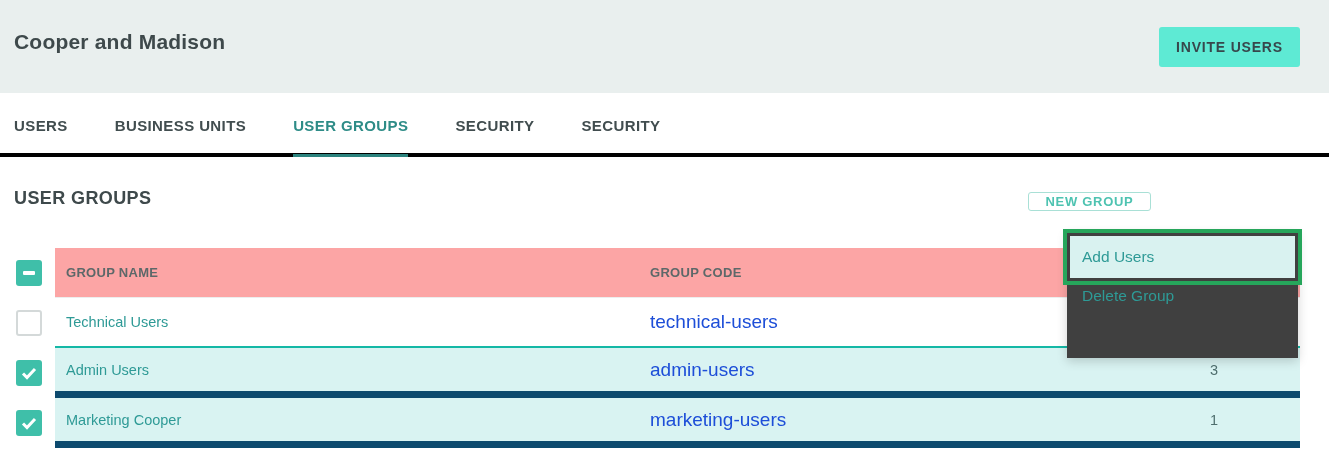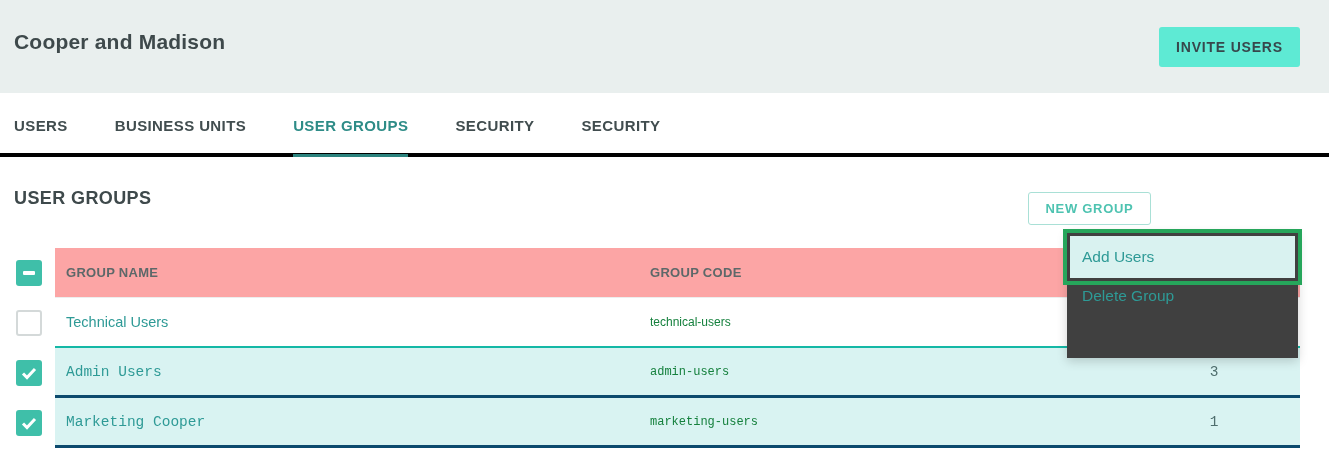--- a/index.html
+++ b/index.html
@@ -11,35 +11,35 @@
   .page-title { position:absolute; left:14px; top:30px; font-size:21px; font-weight:bold; color:#3e494b; letter-spacing:0.2px; }
   .invite-btn { position:absolute; right:29px; top:27px; width:141px; height:40px; background:#5eead4; border:none; border-radius:3px; font-family:inherit; font-size:14px; font-weight:bold; letter-spacing:0.8px; color:#37474c; cursor:pointer; }
 
   
   .tabs { position:absolute; top:93px; left:0; width:1329px; height:64px; border-bottom:4px solid #000000; display:flex; padding-left:14px; gap:47px; background:#ffffff; }
   .tab { height:64px; display:flex; align-items:center; font-size:15px; font-weight:bold; letter-spacing:0.4px; color:#414d4f; border-bottom:3px solid transparent; padding-top:3px; cursor:pointer; }
   .tab.active { color:#2e8c87; border-bottom-color:#2b837e; }
 
   
   .section-title { position:absolute; left:14px; top:188px; font-size:18px; font-weight:bold; color:#3e494b; letter-spacing:0.4px; }
-  .outline-btn { position:absolute; top:192px; height:33px; background:#ffffff; border:1px solid #a9e0d6; border-radius:3px; font-family:inherit; font-size:13px; font-weight:bold; letter-spacing:0.7px; color:#4ec3b1; cursor:pointer; display:flex; align-items:center; justify-content:center; gap:10px; }
+  .outline-btn { position:absolute; top:192px; height:19px; background:#ffffff; border:1px solid #a9e0d6; border-radius:3px; font-family:inherit; font-size:13px; font-weight:bold; letter-spacing:0.7px; color:#4ec3b1; cursor:pointer; display:flex; align-items:center; justify-content:center; gap:10px; }
   .new-group-btn { right:178px; width:123px; }
   .options-btn { right:29px; width:138px;margin-top:48px; }
 
   
   .table { position:absolute; top:248px; left:0; width:1329px; }
   .trow { display:flex; height:50px; }
   .cb-cell { width:55px; display:flex; align-items:center; justify-content:flex-end; padding-right:13px; background:#ffffff; }
   .band { flex:1; margin-right:29px; position:relative; display:flex; align-items:center; border-bottom:2px solid #14b8a6; }
   .trow.thead .band { background:#fca5a5; border-bottom:1px solid #eceeee; }
-  .trow.selected .band { background:#d9f3f2; border-bottom:3px solid #0c4a6e;font-family:Liberation Mono, monospace; }
+  .trow.selected .band { background:#d9f3f2; border-bottom:7px solid #0c4a6e; }
   .col-name { padding-left:11px; font-size:14.5px; }
   .thead .col-name, .thead .col-code { font-size:13px; font-weight:bold; color:#5d6869; letter-spacing:0.3px; }
   .name-link { color:#2e9a96; cursor:pointer; }
-  .col-code { position:absolute; left:595px; font-size:12px; color:#15803d; }
+  .col-code { position:absolute; left:595px; font-size:19px; color:#1d4ed8; }
   .col-count { position:absolute; left:1144px; width:30px; text-align:center; font-size:14.5px; color:#4f6e6e; }
 
   
   .checkbox { width:26px; height:26px; border-radius:3px; display:flex; align-items:center; justify-content:center; cursor:pointer; }
   .checkbox.filled { background:#3fbfa9; }
   .checkbox.empty { background:#ffffff; border:2px solid #d4d9d9; }
   .dash { width:12px; height:4px; background:#ffffff; border-radius:1px; }
 
   
   .dropdown { position:absolute; left:1067px; top:232px; width:231px; height:126px; background:#404040; box-shadow:0 3px 10px rgba(0,0,0,0.18); z-index:5; padding-top:2px; }

